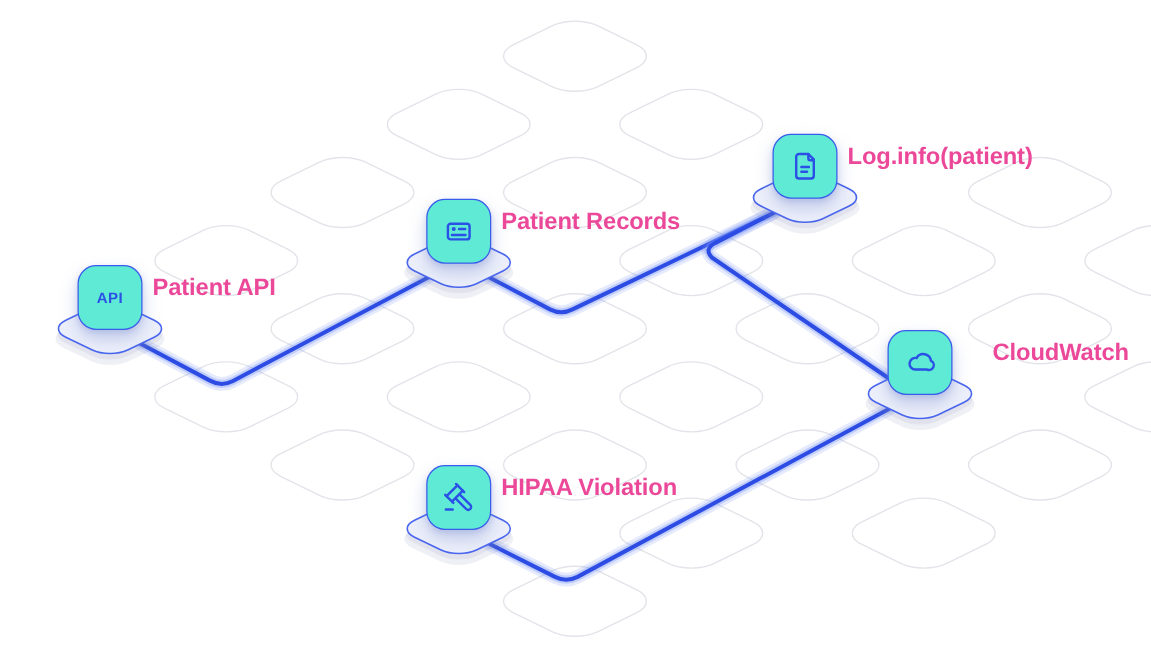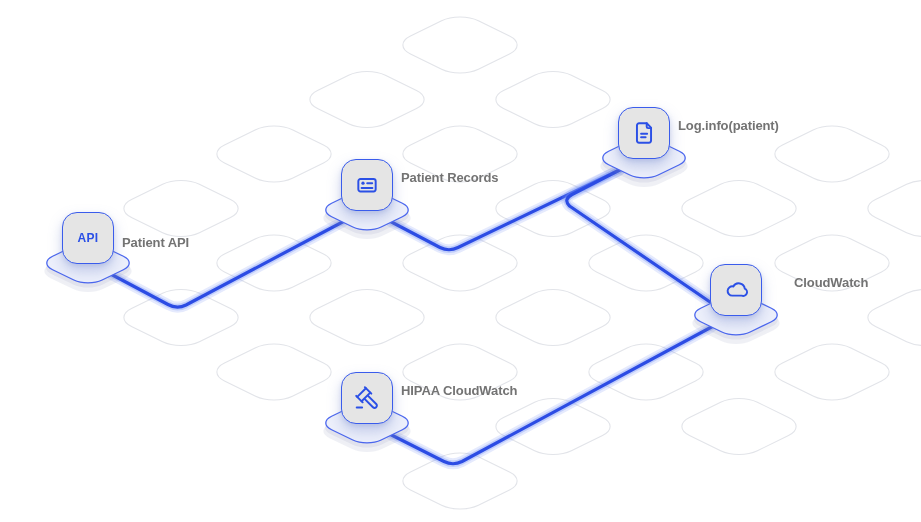--- a/index.html
+++ b/index.html
@@ -2,32 +2,32 @@
 <html><head>
 <meta charset="utf-8">
 <style>
   html,body{margin:0;padding:0;background:#fff;}
   .stage{
     position:relative;width:921px;height:522px;background:#ffffff;overflow:hidden;
     font-family:"Liberation Sans","DejaVu Sans",sans-serif;
   }
   .stage svg.canvas{position:absolute;left:0;top:0;}
   .node-card{
-    position:absolute;width:52px;height:52px;border-radius:15px;background:#e5e5e5;
+    position:absolute;width:52px;height:52px;border-radius:15px;background:#5eead4;
     border:1.7px solid #3a5cec;display:flex;align-items:center;justify-content:center;
     box-shadow:0 7px 14px rgba(108,128,200,0.35), 0 2px 4px rgba(108,128,200,0.18);
     box-sizing:border-box;
   }
   .api-text{
     font-size:12px;font-weight:700;letter-spacing:.4px;color:#2b50e6;
     font-family:"Liberation Sans","DejaVu Sans",sans-serif;
   }
   .node-label{
     position:absolute;height:24px;line-height:24px;white-space:nowrap;
-    font-size:13px;font-weight:700;color:#737373;letter-spacing:-0.1px;
+    font-size:19px;font-weight:700;color:#ec4899;letter-spacing:-0.1px;
   }
 </style>
 </head>
 <body>
 
 <div class="stage">
   <svg class="canvas" width="921" height="522" viewBox="0 0 921 522" xmlns="http://www.w3.org/2000/svg">
     <g>
         <path d="M -22 -48 H 22 A 26 26 0 0 1 48 -22 V 22 A 26 26 0 0 1 22 48 H -22 A 26 26 0 0 1 -48 22 V -22 A 26 26 0 0 1 -22 -48 Z" transform="translate(460 45) scale(1 0.49) rotate(45)" fill="none" stroke="#e2e4e9" stroke-width="1.1" vector-effect="non-scaling-stroke"></path>
         <path d="M -22 -48 H 22 A 26 26 0 0 1 48 -22 V 22 A 26 26 0 0 1 22 48 H -22 A 26 26 0 0 1 -48 22 V -22 A 26 26 0 0 1 -22 -48 Z" transform="translate(367 99.5) scale(1 0.49) rotate(45)" fill="none" stroke="#e2e4e9" stroke-width="1.1" vector-effect="non-scaling-stroke"></path>
@@ -84,21 +84,21 @@
         <path d="M -15 -35 H 15 A 20 20 0 0 1 35 -15 V 15 A 20 20 0 0 1 15 35 H -15 A 20 20 0 0 1 -35 15 V -15 A 20 20 0 0 1 -15 -35 Z" transform="translate(736 315) scale(1 0.48) rotate(45)" fill="#edf0fb" stroke="#4a66ee" stroke-width="1.3" vector-effect="non-scaling-stroke"></path>
         <path d="M -16 -37 H 16 A 21 21 0 0 1 37 -16 V 16 A 21 21 0 0 1 16 37 H -16 A 21 21 0 0 1 -37 16 V -16 A 21 21 0 0 1 -16 -37 Z" transform="translate(367 431) scale(1 0.48) rotate(45)" fill="#818cb2" fill-opacity="0.13"></path>
         <path d="M -15.5 -35.5 H 15.5 A 20 20 0 0 1 35.5 -15.5 V 15.5 A 20 20 0 0 1 15.5 35.5 H -15.5 A 20 20 0 0 1 -35.5 15.5 V -15.5 A 20 20 0 0 1 -15.5 -35.5 Z" transform="translate(367 427.5) scale(1 0.48) rotate(45)" fill="#818cb2" fill-opacity="0.12"></path>
         <path d="M -15 -35 H 15 A 20 20 0 0 1 35 -15 V 15 A 20 20 0 0 1 15 35 H -15 A 20 20 0 0 1 -35 15 V -15 A 20 20 0 0 1 -15 -35 Z" transform="translate(367 423) scale(1 0.48) rotate(45)" fill="#edf0fb" stroke="#4a66ee" stroke-width="1.3" vector-effect="non-scaling-stroke"></path>
       </g>
   </svg>
   <div>
       <div class="node-card" style="left: 62px; top: 212px;">
         <span class="api-text">API</span>
       </div>
-      <div class="node-label" style="left: 122px; top: 219px; margin-top: 12px;">Patient API</div>
+      <div class="node-label" style="left: 122px; top: 219px;">Patient API</div>
       <div class="node-card" style="left: 341px; top: 159px;">
         <svg width="26" height="26" viewBox="0 0 24 24" fill="none" stroke="#2b50e6" stroke-width="1.8" stroke-linecap="round" stroke-linejoin="round">
           <rect x="4" y="6.5" width="16" height="11.5" rx="2"></rect>
           <circle cx="8.3" cy="10.3" r="1.5" fill="#2b50e6" stroke="none"></circle>
           <path d="M12.2 10.3h4.6M7 14.7h10"></path>
         </svg>
       </div>
       <div class="node-label" style="left: 401px; top: 166px;">Patient Records</div>
       <div class="node-card" style="left: 618px; top: 107px;">
         <svg width="26" height="26" viewBox="0 0 24 24" fill="none" stroke="#2b50e6" stroke-width="1.8" stroke-linecap="round" stroke-linejoin="round">
@@ -119,15 +119,15 @@
           <g transform="translate(24 0) scale(-1 1)">
             <path d="m14 13-7.5 7.5a2.12 2.12 0 0 1-3-3L11 10"></path>
             <path d="m16 16 6-6"></path>
             <path d="m8 8 6-6"></path>
             <path d="m9 7 8 8"></path>
             <path d="m21 11-8-8"></path>
             <path d="M16.5 20.8h5"></path>
           </g>
         </svg>
       </div>
-      <div class="node-label" style="left: 401px; top: 379px;">HIPAA CloudWatch</div>
+      <div class="node-label" style="left: 401px; top: 379px;">HIPAA Violation</div>
     </div>
 </div>
 
 </body></html>

